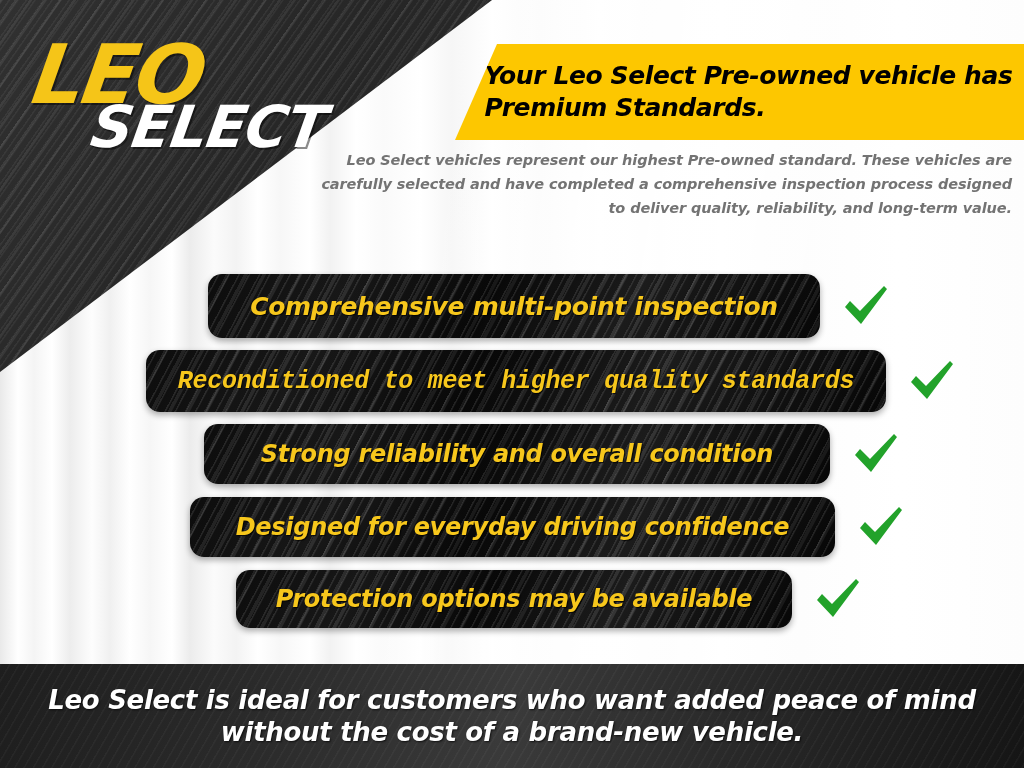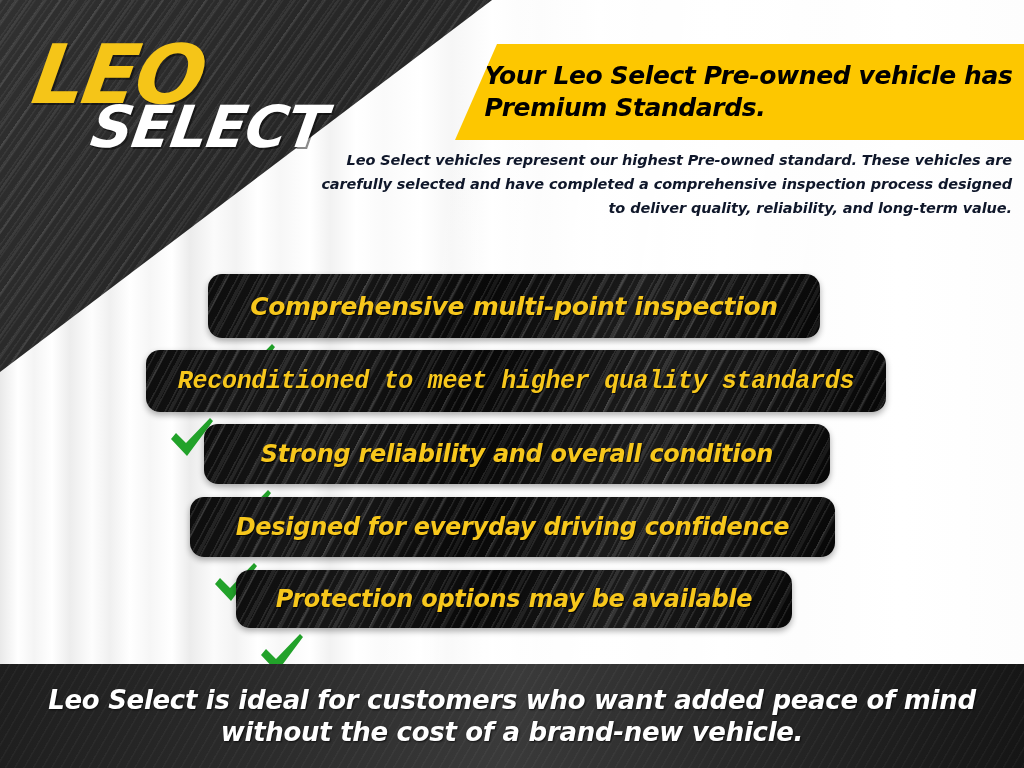--- a/index.html
+++ b/index.html
@@ -81,26 +81,26 @@
     width:534px;padding-left:24px;
     letter-spacing:-.4px;
   }
 
   
   .lede{
     position:absolute;left:300px;top:148px;width:712px;
     font-family:"DejaVu Sans", sans-serif;
     font-weight:bold;font-style:italic;
     font-size:14.5px;line-height:24px;
-    color:#0f172a;text-align:right;
+    color:#737373;text-align:right;
     letter-spacing:-.1px;
   }
 
   
-  .pill-row{position:absolute;display:flex;align-items:flex-start;flex-direction:column;}
+  .pill-row{position:absolute;display:flex;align-items:center;}
   .pill{
     position:relative;
     border-radius:14px;
     display:flex;align-items:center;justify-content:center;
     box-shadow:0 3px 6px rgba(0,0,0,.33);
     overflow:hidden;
     background:
       repeating-linear-gradient(118deg,
         rgba(255,255,255,.10) 0px,rgba(255,255,255,.10) 1px,
         rgba(255,255,255,0) 2px,rgba(255,255,255,0) 9px),

